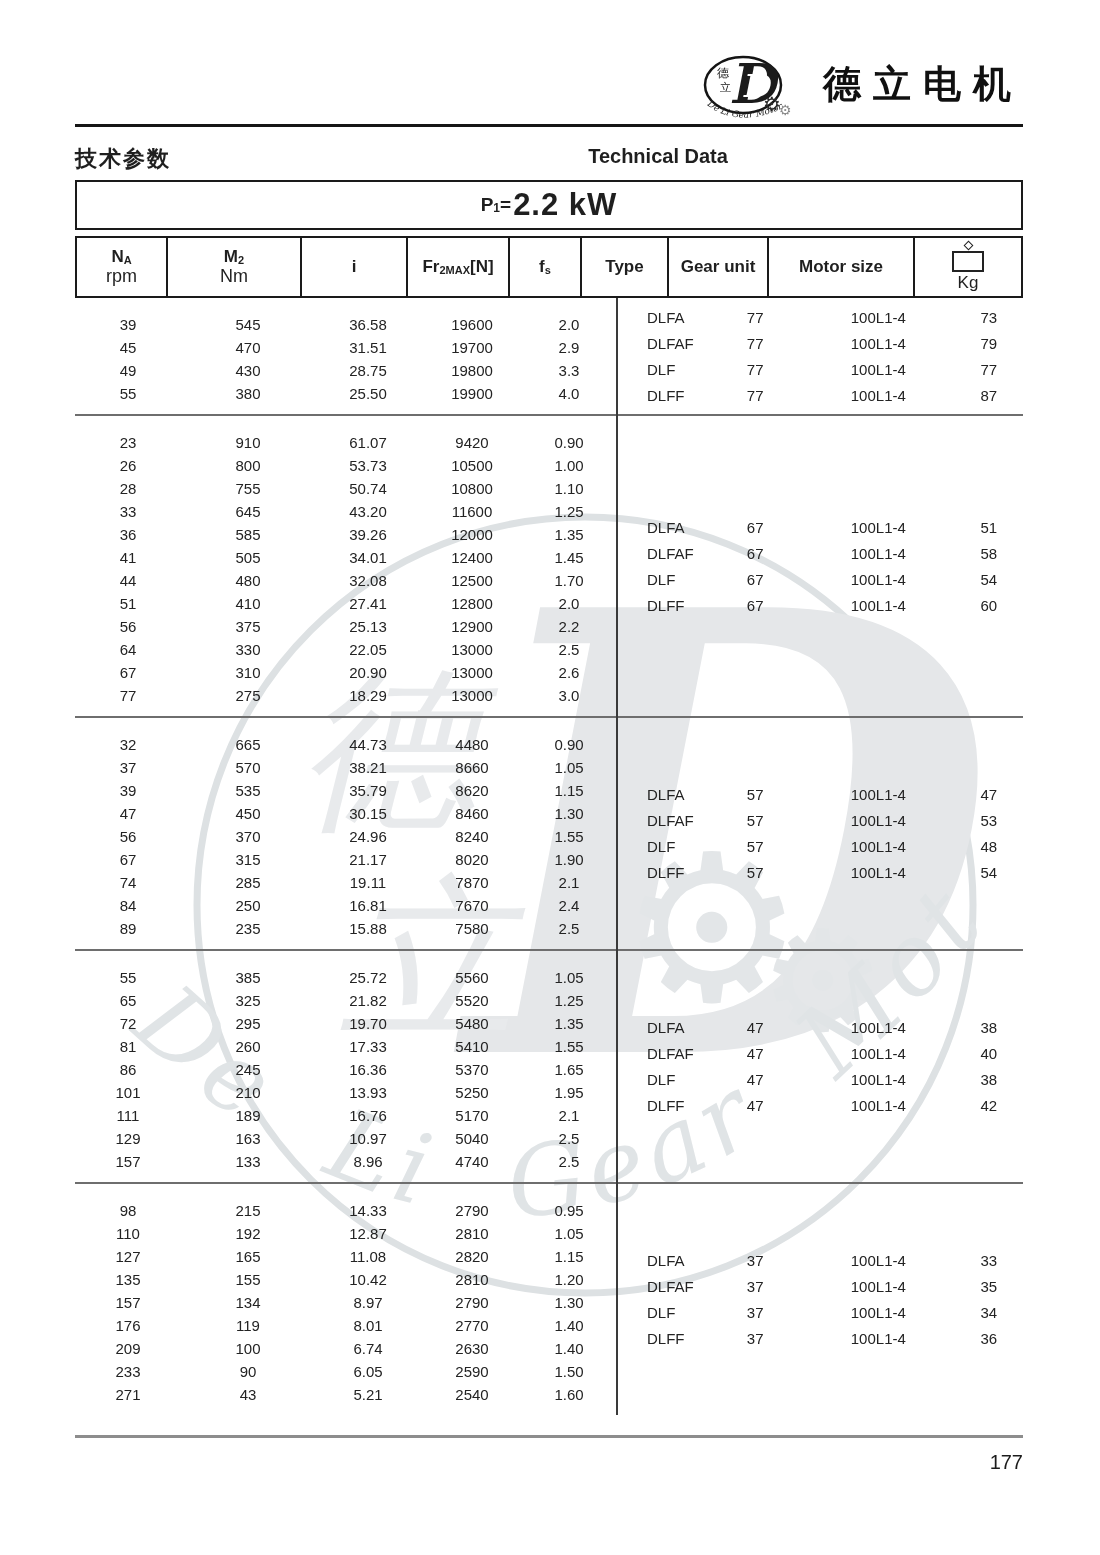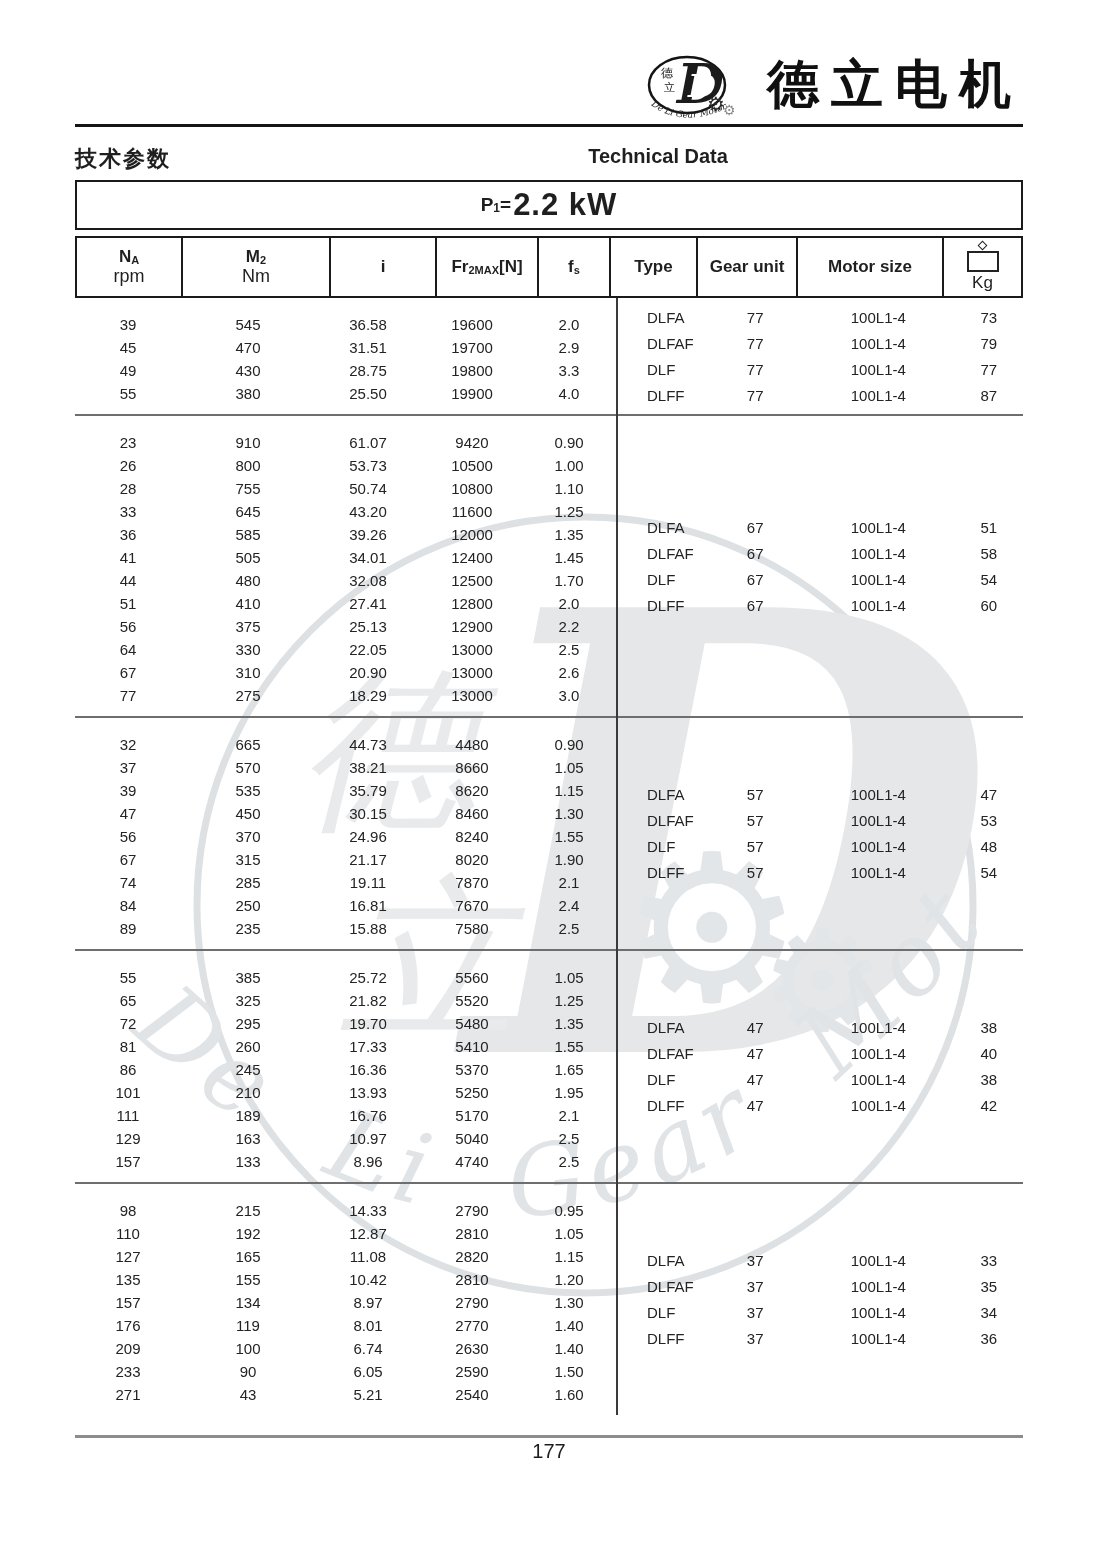--- a/index.html
+++ b/index.html
@@ -4,21 +4,21 @@
 <style>
   html,body{margin:0;padding:0;background:#ffffff;}
   .page{position:relative;width:1100px;height:1555px;background:#fff;overflow:hidden;
         font-family:"Liberation Sans",sans-serif;color:#1f1f1f;}
   .wm{position:absolute;inset:0;z-index:0;pointer-events:none;}
   .content{position:relative;z-index:1;}
 
   
   .brand-row{height:72px;padding-top:48px;display:flex;justify-content:flex-end;align-items:center;
              margin-right:77px;}
-  .brand-name{font-family:"DejaVu Serif",serif;font-weight:bold;font-size:52px;letter-spacing:12px;
+  .brand-name{font-family:"DejaVu Serif",serif;font-weight:bold;font-size:38px;letter-spacing:12px;
               color:#101010;margin-left:14px;line-height:1;}
   .head-rule{width:948px;margin:4px 0 0 75px;height:3px;background:#151515;}
 
   .section-row{position:relative;width:948px;margin:15px 0 0 75px;height:30px;}
   .section-zh{position:absolute;left:0;top:2px;font-size:22px;font-weight:bold;letter-spacing:2px;}
   .section-en{position:absolute;left:61.5%;transform:translateX(-50%);top:3px;font-size:20px;font-weight:bold;}
 
   .power-box{width:948px;height:50px;margin:8px 0 0 75px;border:2px solid #1a1a1a;box-sizing:border-box;
              display:flex;align-items:center;justify-content:center;}
   .p-small{font-size:19px;font-weight:bold;}
@@ -27,21 +27,21 @@
 
   
   .thead{width:948px;height:62px;margin:6px 0 0 75px;border:2px solid #1a1a1a;box-sizing:border-box;
          display:flex;}
   .th{border-right:2px solid #1a1a1a;box-sizing:border-box;display:flex;flex-direction:column;
       align-items:center;justify-content:center;}
   .th:last-child{border-right:none;flex:1;}
   .th-main{font-size:17px;font-weight:bold;line-height:1.15;}
   .subsc{font-size:11px;font-weight:bold;position:relative;top:2px;}
   .th-unit{font-size:18px;line-height:1.1;}
-  .w0{width:106px}.w1{width:148px}.w2{width:106px}.w3{width:102px}.w4{width:72px}
+  .w0{width:91px}.w1{width:134px}.w2{width:106px}.w3{width:102px}.w4{width:72px}
   .w5{width:87px}.w6{width:100px}.w7{width:146px}
   .weight-knob{width:7px;height:7px;border:1.5px solid #222;box-sizing:border-box;transform:rotate(45deg);margin:0 auto 2px;}
   .weight-box{width:32px;height:21px;border:2px solid #222;box-sizing:border-box;margin:0 auto;}
   .kg-label{font-size:17px;margin-top:1px;}
 
   
   .data-body{position:relative;width:948px;margin-left:75px;}
   .v-div{position:absolute;left:541px;top:0;bottom:0;width:1.5px;background:#3a3a3a;}
   .group{position:relative;padding:12px 0;}
   .group-left{width:542px;}
@@ -50,21 +50,21 @@
   .c0{width:106px}.c1{width:134px}.c2{width:106px}.c3{width:102px}.c4{width:92px}
   .group-right{position:absolute;right:0;top:50%;transform:translateY(-50%);width:406px;}
   .trow{display:flex;height:26px;align-items:center;gap:8px;}
   .tcell{font-size:15px;color:#232323;text-align:center;}
   .t0{width:87px;text-align:left;padding-left:30px;box-sizing:border-box;}
   .t1{width:100px}.t2{width:146px}.t3{width:73px}
   .g-sep{height:2px;background:#6e6e6e;}
 
   .bottom-gap{height:20px;}
   .bottom-rule{width:948px;margin-left:75px;height:3px;background:#8d8d8d;}
-  .page-num{width:948px;margin-left:75px;text-align:center;font-size:20px;margin-top:2px;color:#1c1c1c;}
+  .page-num{width:948px;margin-left:75px;text-align:right;font-size:20px;margin-top:13px;color:#1c1c1c;}
 </style>
 </head>
 <body>
 
 <div class="page">
 
   <svg class="wm" width="1100" height="1555" viewBox="0 0 1100 1555" xmlns="http://www.w3.org/2000/svg">
     <circle cx="585" cy="905" r="388" fill="none" stroke="#dde1e3" stroke-width="7"></circle>
     <text x="468" y="1052" font-family="DejaVu Serif, serif" font-style="italic" font-weight="bold" font-size="610" fill="#e5e7e9">D</text>
     <text x="300" y="810" font-family="DejaVu Serif, serif" font-style="italic" font-size="175" fill="#e8eaec">德</text>

